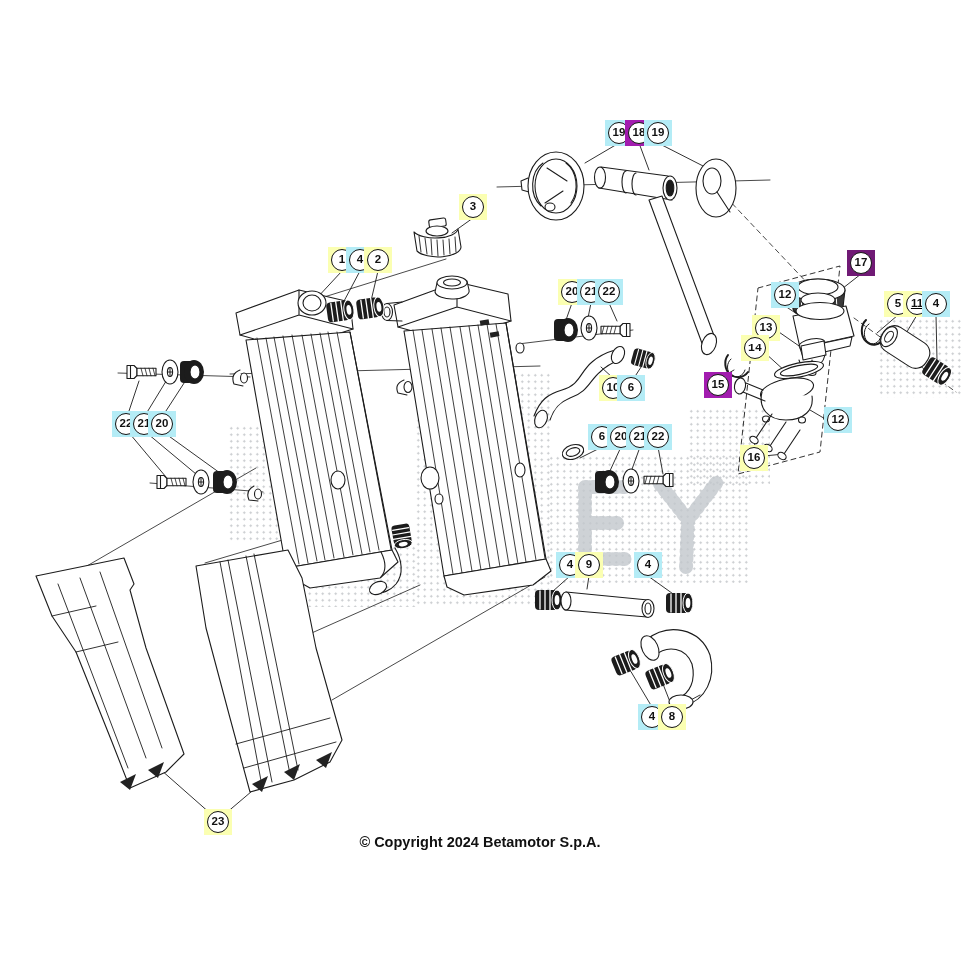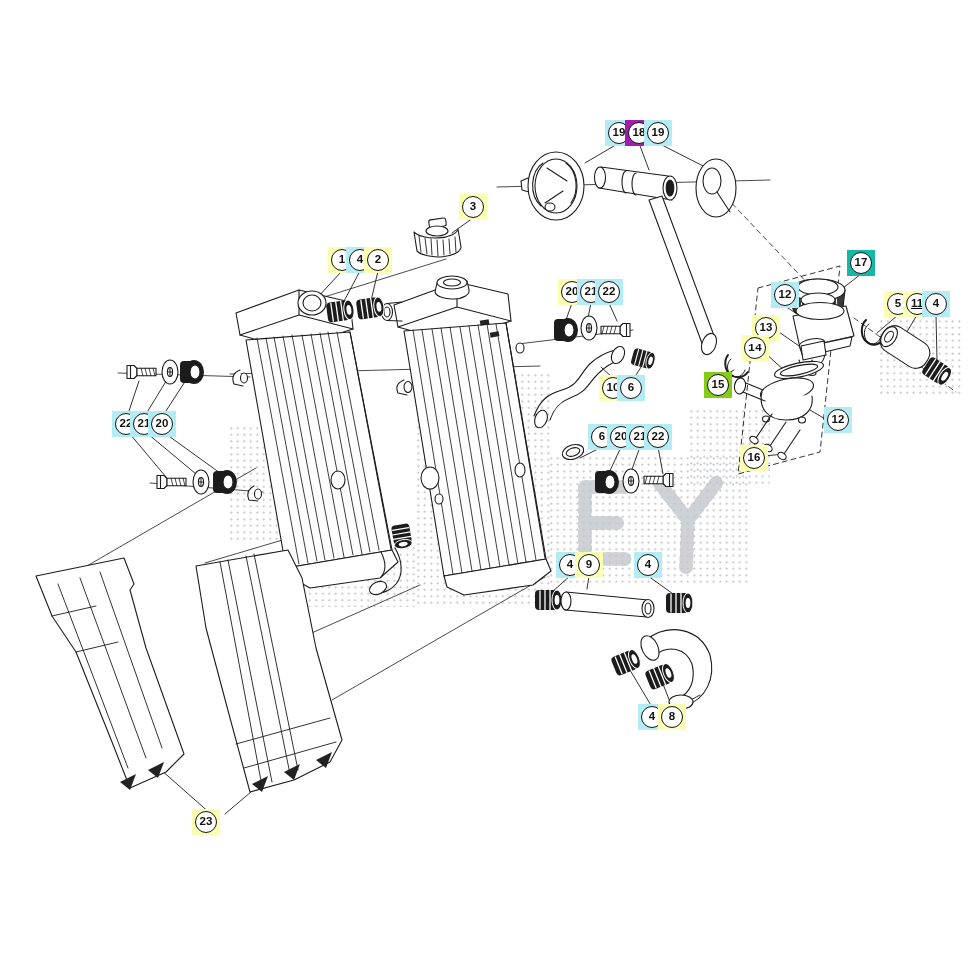--- a/index.html
+++ b/index.html
@@ -353,21 +353,21 @@
       </div>
       <div class="callout" style="left: 342px; top: 260px; background: rgb(251, 255, 178);">
         <span class="callout-num">1</span>
       </div>
       <div class="callout" style="left: 360px; top: 260px; background: rgb(180, 236, 246);">
         <span class="callout-num">4</span>
       </div>
       <div class="callout" style="left: 378px; top: 260px; background: rgb(251, 255, 178);">
         <span class="callout-num">2</span>
       </div>
-      <div class="callout" style="left: 861px; top: 263px; background: #14b8a6;">
+      <div class="callout" style="left: 861px; top: 263px; background: #701a75;">
         <span class="callout-num">17</span>
       </div>
       <div class="callout" style="left: 572px; top: 292px; background: rgb(251, 255, 178);">
         <span class="callout-num">20</span>
       </div>
       <div class="callout" style="left: 591px; top: 292px; background: rgb(180, 236, 246);">
         <span class="callout-num">21</span>
       </div>
       <div class="callout" style="left: 609px; top: 292px; background: rgb(180, 236, 246);">
         <span class="callout-num">22</span>
@@ -383,21 +383,21 @@
       </div>
       <div class="callout" style="left: 936px; top: 304px; background: rgb(180, 236, 246);">
         <span class="callout-num">4</span>
       </div>
       <div class="callout" style="left: 766px; top: 328px; background: rgb(251, 255, 178);">
         <span class="callout-num">13</span>
       </div>
       <div class="callout" style="left: 755px; top: 348px; background: rgb(251, 255, 178); font-family: Liberation Mono, monospace;">
         <span class="callout-num">14</span>
       </div>
-      <div class="callout" style="left: 718px; top: 385px; background: #84cc16;">
+      <div class="callout" style="left: 718px; top: 385px; background: #a21caf;">
         <span class="callout-num">15</span>
       </div>
       <div class="callout" style="left: 613px; top: 388px; background: rgb(251, 255, 178);">
         <span class="callout-num">10</span>
       </div>
       <div class="callout" style="left: 631px; top: 388px; background: rgb(180, 236, 246);">
         <span class="callout-num">6</span>
       </div>
       <div class="callout" style="left: 838px; top: 420px; background: rgb(180, 236, 246);">
         <span class="callout-num">12</span>
@@ -434,18 +434,19 @@
       </div>
       <div class="callout" style="left: 648px; top: 565px; background: rgb(180, 236, 246);">
         <span class="callout-num">4</span>
       </div>
       <div class="callout" style="left: 652px; top: 717px; background: rgb(180, 236, 246);">
         <span class="callout-num">4</span>
       </div>
       <div class="callout" style="left: 672px; top: 717px; background: rgb(251, 255, 178);">
         <span class="callout-num">8</span>
       </div>
-      <div class="callout" style="left: 206px; top: 822px; background: rgb(251, 255, 178);">
+      <div class="callout" style="left: 218px; top: 822px; background: rgb(251, 255, 178);">
         <span class="callout-num">23</span>
       </div>
     </div>
 
+  <div class="copyright">© Copyright 2024 Betamotor S.p.A.</div>
 </div>
 
 </body></html>

